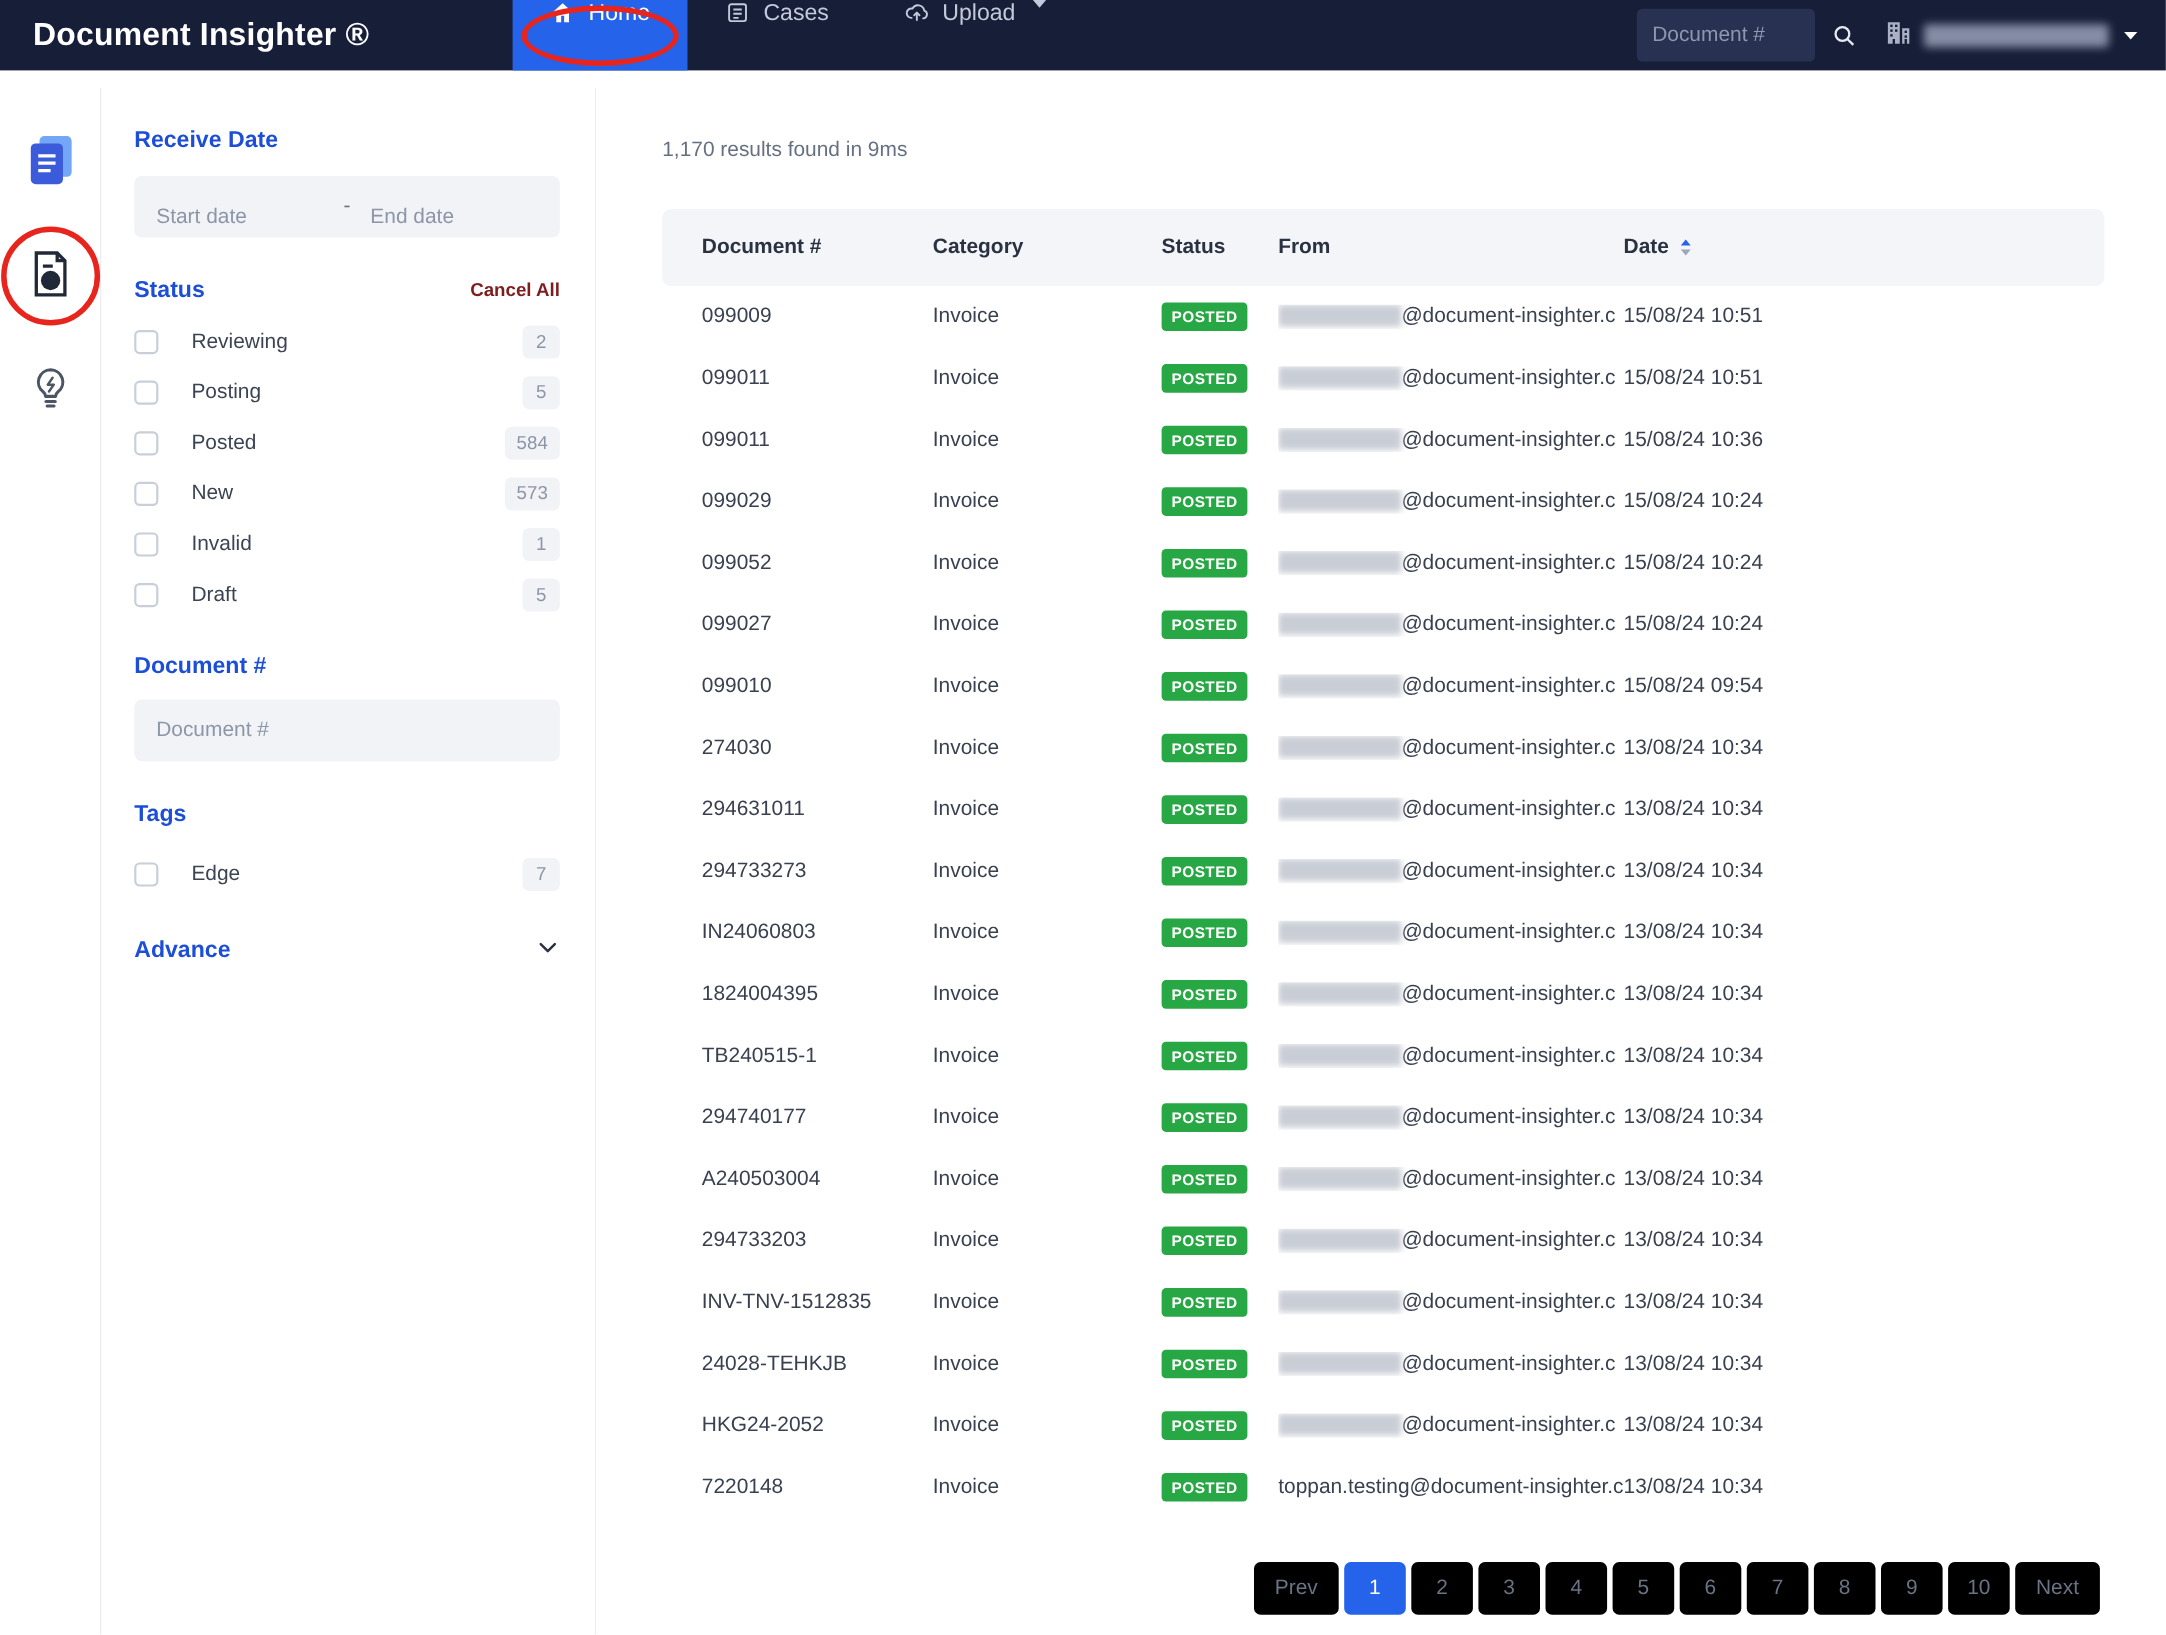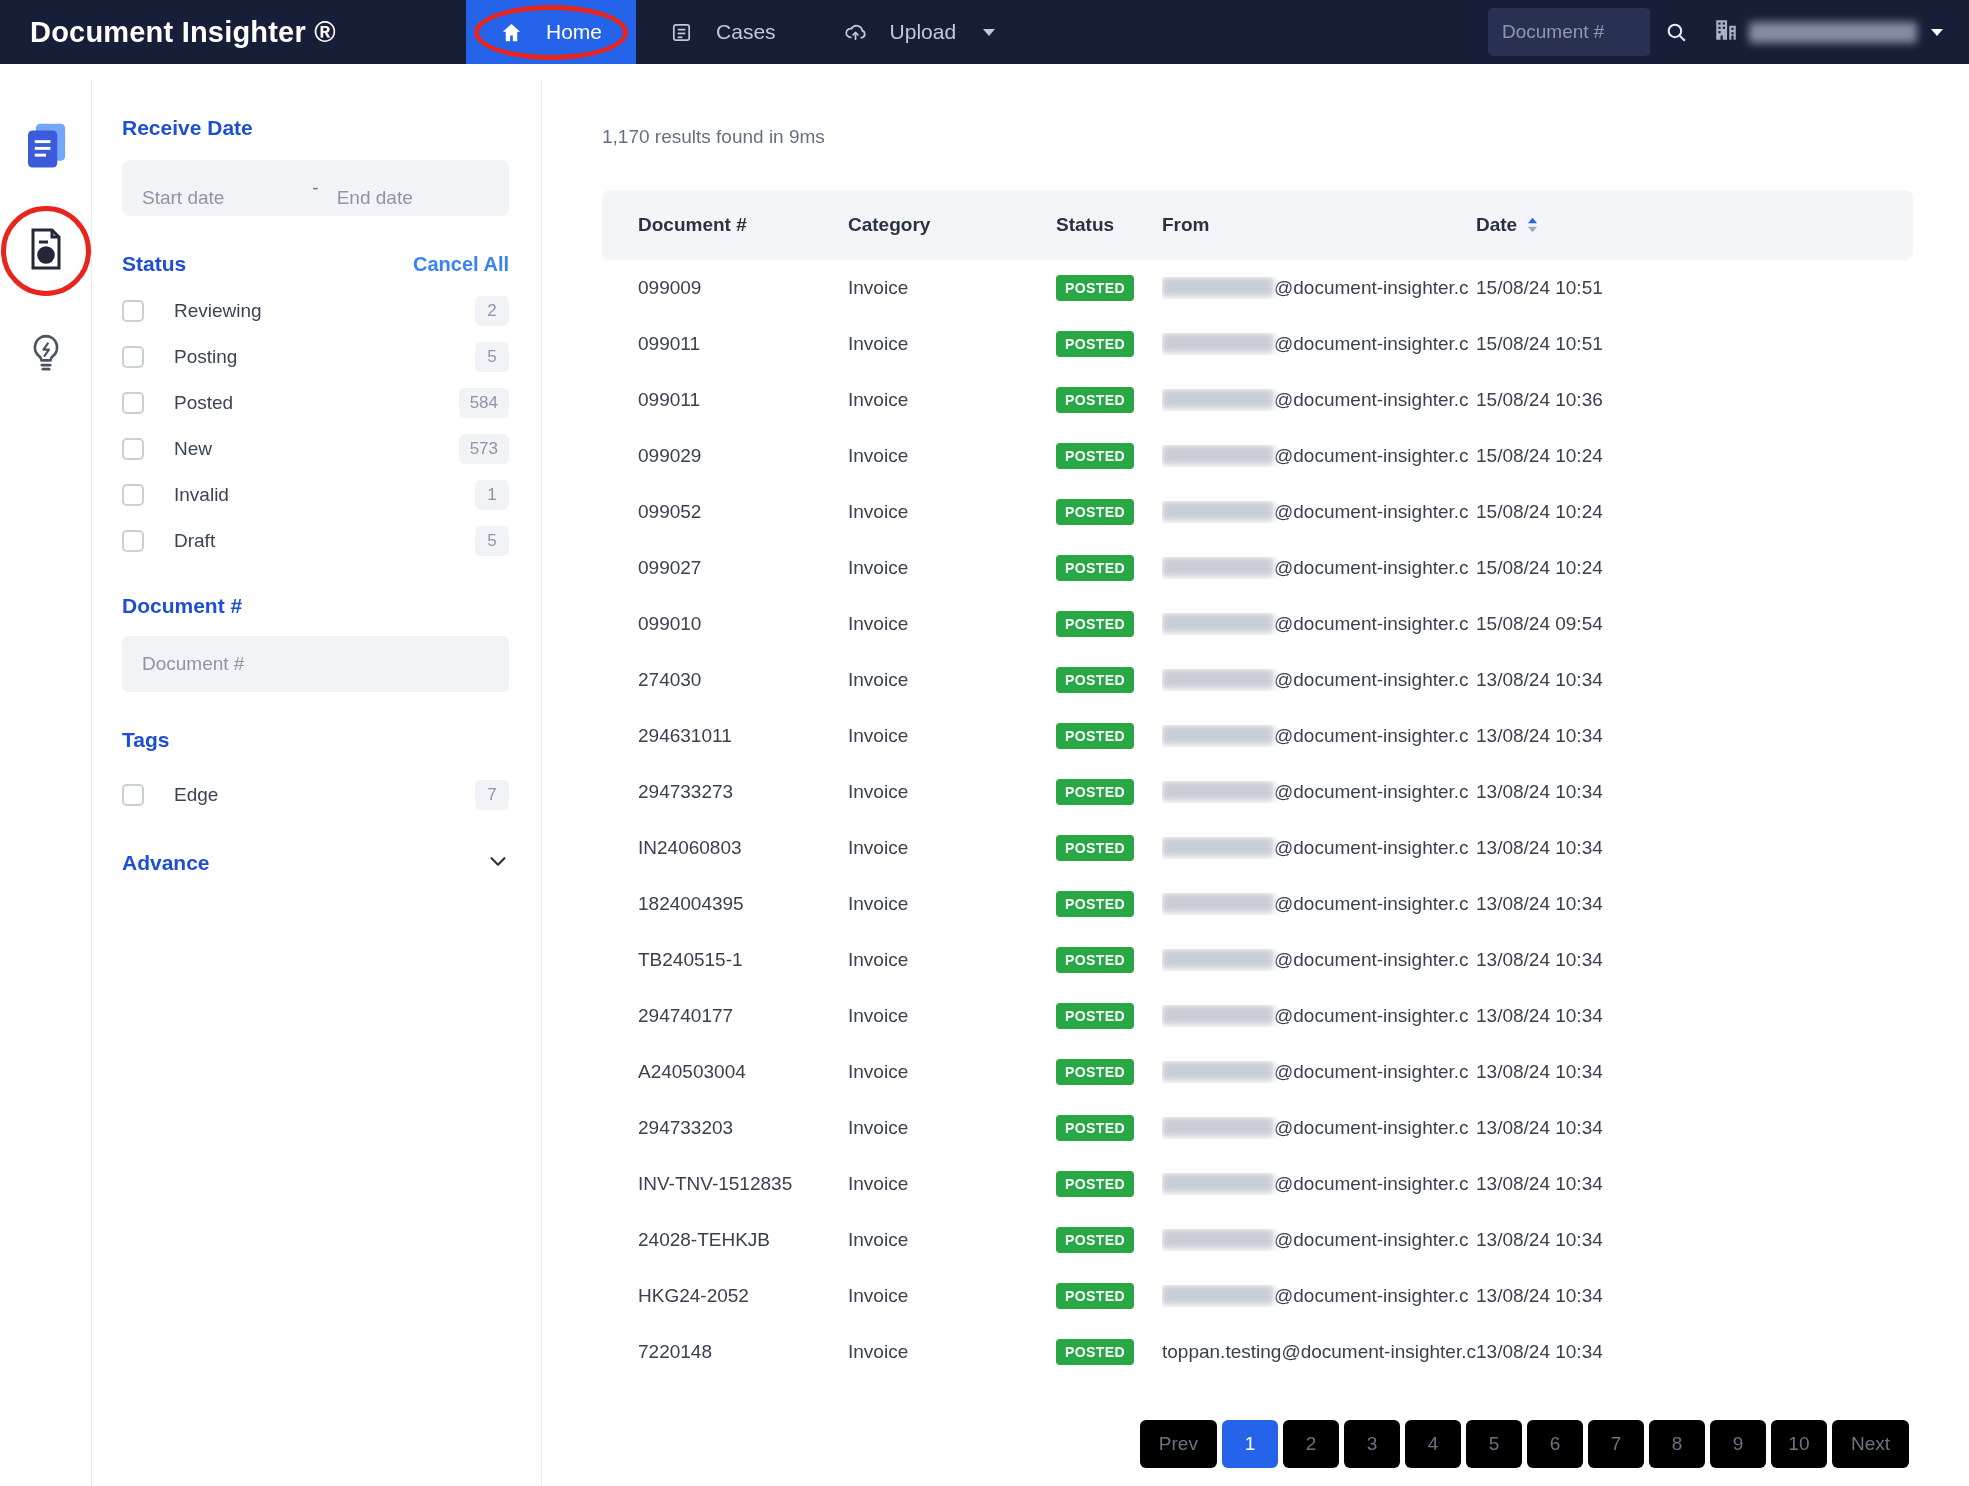--- a/index.html
+++ b/index.html
@@ -13,21 +13,21 @@
   }
 
   
   .navbar {
     position:absolute; top:0; left:0; right:0; height:64px;
     background:#171e38; display:flex; align-items:center; color:#fff; z-index:10;
   }
   .brand { font-size:29px; font-weight:700; padding-left:30px; width:466px; letter-spacing:.2px; }
   .nav { display:flex; height:100%; }
   .nav-item {
-    position:relative; display:flex; align-items:center; gap:23px;
+    position:relative; display:flex; gap:12px;
     padding:0 34px; font-size:21px; color:#c2c9da; cursor:pointer; height:100%;
   }
   .nav-item.active { background:#2563eb; color:#fff; }
   .nav-ic svg { width:23px; height:23px; display:block; }
   .caret {
     width:0; height:0; border-left:6px solid transparent; border-right:6px solid transparent;
     border-top:7px solid currentColor; display:inline-block; margin-left:4px;
   }
   .annotation-ellipse {
     position:absolute; left:8px; right:8px; top:5px; bottom:4px;
@@ -66,21 +66,21 @@
   .f-head { font-size:21px; font-weight:700; color:#1d4ed8; }
   .section-gap { margin-bottom:20px; }
   .date-range {
     background:#f1f3f6; border-radius:7px; height:56px;
     display:flex; align-items:center; padding:0 20px;
     color:#8d96a8; font-size:19px; margin-bottom:36px; cursor:pointer;
   }
   .date-range .ph { flex:1;margin-top:19px; }
   .date-range .dash { flex:none; padding:0 18px; color:#6a7384; }
   .head-row { display:flex; align-items:center; justify-content:space-between; margin-bottom:12px; }
-  .cancel { color:#3b82f6; font-size:20px; font-weight:600; cursor:pointer; text-decoration:none; }
+  .cancel { color:#7f1d1d; font-size:17px; font-weight:600; cursor:pointer; text-decoration:none; }
   .check-row { display:flex; align-items:center; height:46px; gap:30px; cursor:pointer; }
   .cb {
     appearance:none; -webkit-appearance:none; width:22px; height:22px;
     border:2px solid #c8cfd9; border-radius:5px; background:#fff; flex:none; cursor:pointer;
   }
   .cb-label { font-size:19px; color:#3c4454; flex:1; }
   .count { background:#f1f3f6; color:#8d96a8; font-size:17px; border-radius:6px; padding:5px 11px; min-width:34px; text-align:center; }
   .sub-section { margin-bottom:30px; }
   .text-input {
     width:100%; background:#f1f3f6; border:none; outline:none; border-radius:7px;

